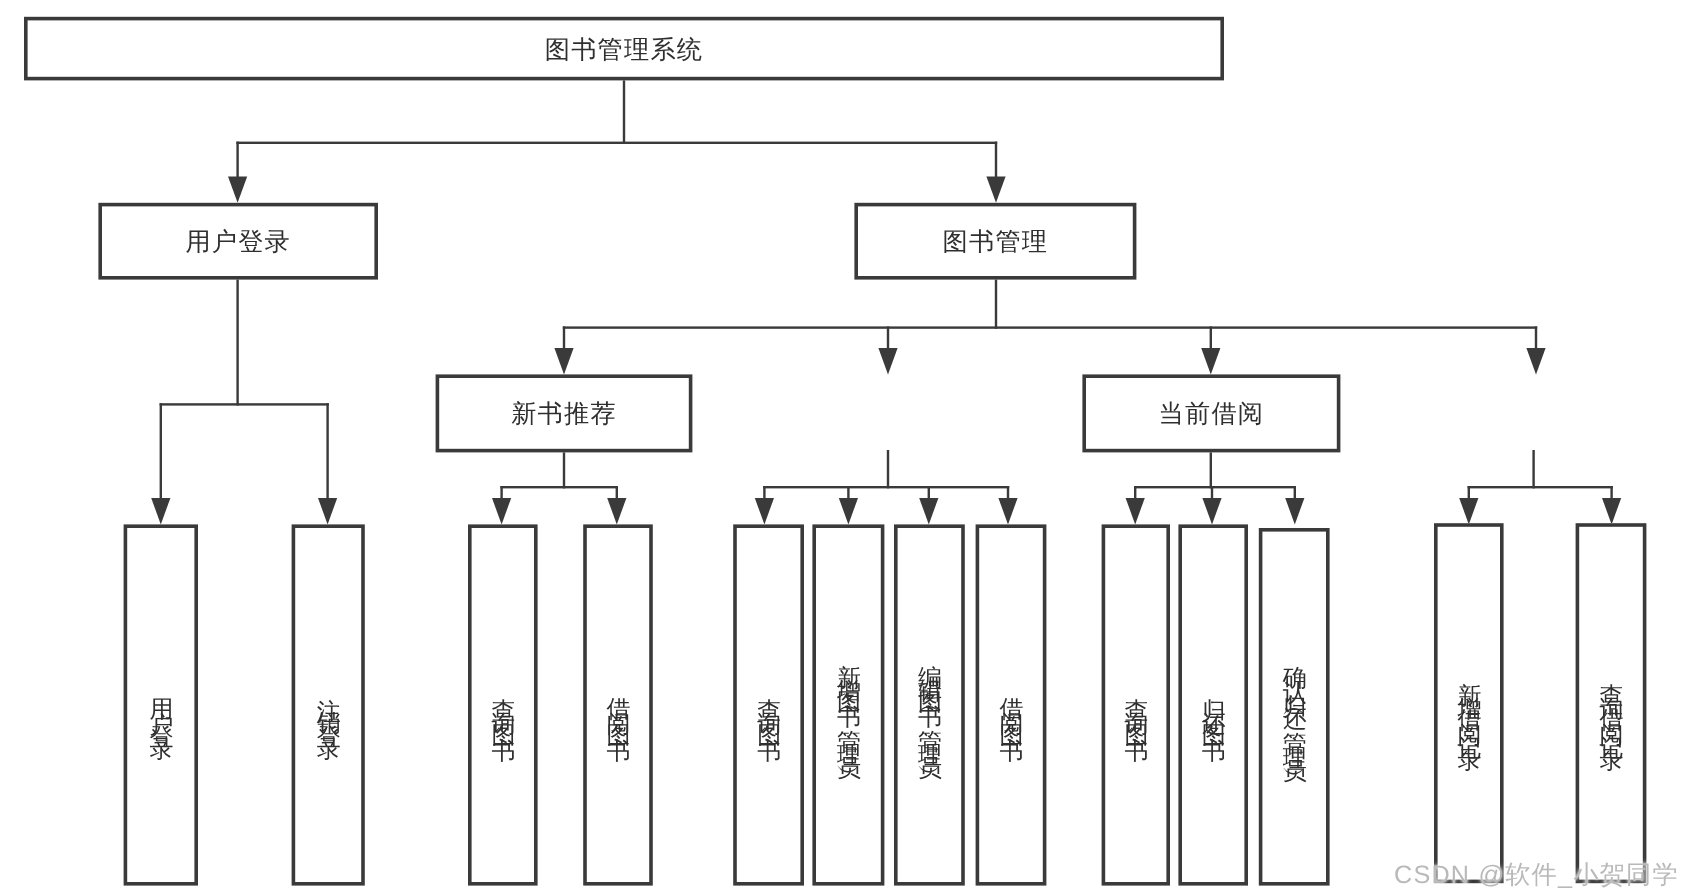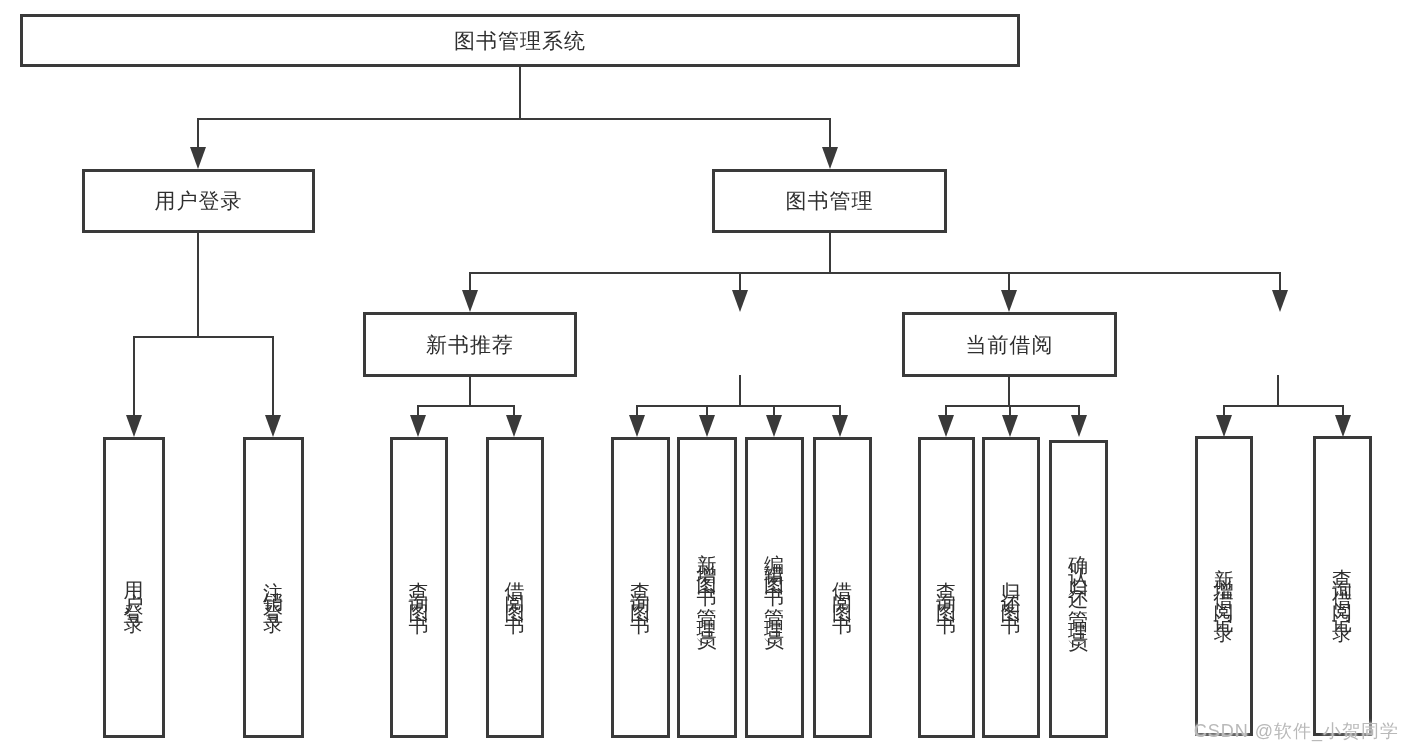--- a/index.html
+++ b/index.html
@@ -21,21 +21,21 @@
     font-size:20px;letter-spacing:11px;line-height:1;white-space:nowrap;
   }
   .line{position:absolute;background:#3a3a3a;z-index:1;}
   .arr{
     position:absolute;width:0;height:0;z-index:1;
     border-left:8px solid transparent;border-right:8px solid transparent;
     border-top:22px solid #3a3a3a;
   }
   .watermark{
     position:absolute;right:6px;bottom:4px;z-index:3;
-    font-size:18px;color:#b9b9b9;letter-spacing:1px;
+    font-size:21px;color:#b9b9b9;letter-spacing:1px;
     text-shadow:0 0 2px #ffffff,0 0 4px #ffffff;
   }
 </style>
 </head>
 <body>
 
 <div class="canvas">
 
   <div class="line" style="left:519px;top:66px;width:2px;height:54px"></div>
   <div class="line" style="left:197px;top:118px;width:634px;height:2px"></div>

